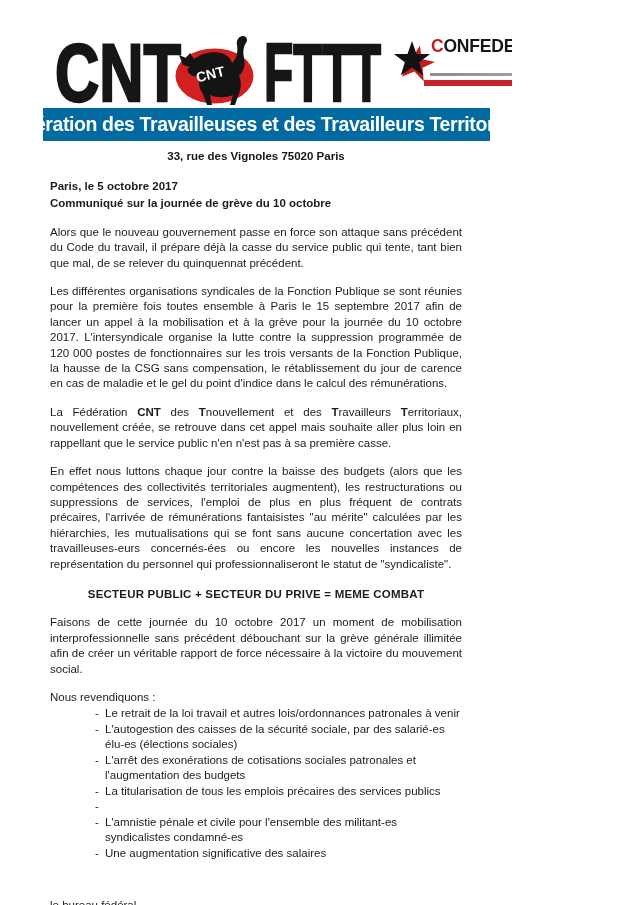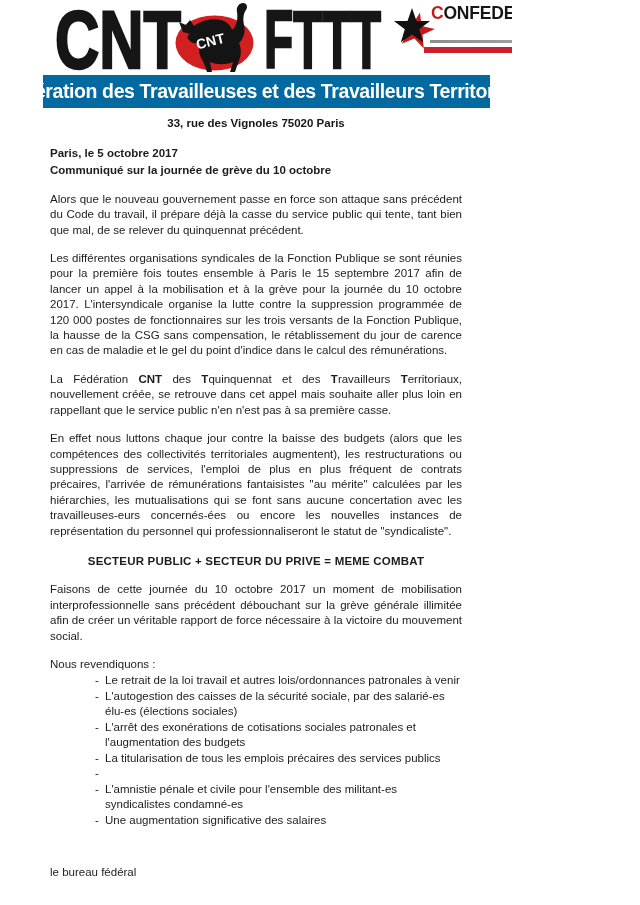--- a/index.html
+++ b/index.html
@@ -4,20 +4,21 @@
 <style>
   html,body{margin:0;padding:0;background:#fff;}
   .page{
     position:relative;
     width:512px;height:905px;
     background:#fff;
     font-family:"Liberation Sans",sans-serif;
     color:#1c1c1c;
     overflow:hidden;
     box-sizing:border-box;
+    padding-top:33px;
   }
   
   .masthead{position:relative;height:73px;}
   .logo-left{position:absolute;left:55px;top:2px;}
   .logo-right{position:absolute;left:393px;top:5px;width:226px;}
   .lr-row{position:relative;min-height:32px;}
   .star-wrap{position:absolute;left:-2px;top:1px;width:44px;height:44px;}
   .lr-text{margin-left:38px;line-height:1;}
   .lr-line1{font-weight:bold;font-size:17.5px;letter-spacing:-0.2px;color:#161616;white-space:nowrap;}
   .lr-line2{font-weight:bold;font-size:14.6px;letter-spacing:0.2px;color:#161616;white-space:nowrap;margin-top:1px;}
@@ -91,21 +92,21 @@
   <div class="banner">Fédération des Travailleuses et des Travailleurs Territoriaux</div>
 
   <div class="address">33, rue des Vignoles 75020 Paris</div>
 
   <div class="content">
     <div class="dateline">Paris, le 5 octobre 2017</div>
     <div class="subject">Communiqué sur la journée de grève du 10 octobre</div>
 
     <p class="para">Alors que le nouveau gouvernement passe en force son attaque sans précédent du Code du travail, il prépare déjà la casse du service public qui tente, tant bien que mal, de se relever du quinquennat précédent.</p>
     <p class="para">Les différentes organisations syndicales de la Fonction Publique se sont réunies pour la première fois toutes ensemble à Paris le 15 septembre 2017 afin de lancer un appel à la mobilisation et à la grève pour la journée du 10 octobre 2017. L'intersyndicale organise la lutte contre la suppression programmée de 120 000 postes de fonctionnaires sur les trois versants de la Fonction Publique, la hausse de la CSG sans compensation, le rétablissement du jour de carence en cas de maladie et le gel du point d'indice dans le calcul des rémunérations.</p>
-    <p class="para"><span>La Fédération </span><span class="b">CNT</span><span> des </span><span class="b">T</span><span>quinquennat et des </span><span class="b">T</span><span>ravailleurs </span><span class="b">T</span><span>erritoriaux, nouvellement créée, se retrouve dans cet appel mais souhaite aller plus loin en rappellant que le service public n'en n'est pas à sa première casse.</span></p>
+    <p class="para"><span>La Fédération </span><span class="b">CNT</span><span> des </span><span class="b">T</span><span>nouvellement et des </span><span class="b">T</span><span>ravailleurs </span><span class="b">T</span><span>erritoriaux, nouvellement créée, se retrouve dans cet appel mais souhaite aller plus loin en rappellant que le service public n'en n'est pas à sa première casse.</span></p>
     <p class="para">En effet nous luttons chaque jour contre la baisse des budgets (alors que les compétences des collectivités territoriales augmentent), les restructurations ou suppressions de services, l'emploi de plus en plus fréquent de contrats précaires, l'arrivée de rémunérations fantaisistes "au mérite" calculées par les hiérarchies, les mutualisations qui se font sans aucune concertation avec les travailleuses-eurs concernés-ées ou encore les nouvelles instances de représentation du personnel qui professionnaliseront le statut de "syndicaliste".</p>
 
     <div class="heading">SECTEUR PUBLIC + SECTEUR DU PRIVE = MEME COMBAT</div>
 
     <p class="para">Faisons de cette journée du 10 octobre 2017 un moment de mobilisation interprofessionnelle sans précédent débouchant sur la grève générale illimitée afin de créer un véritable rapport de force nécessaire à la victoire du mouvement social.</p>
 
     <div class="intro">Nous revendiquons :</div>
     <div class="demands">
         <div class="demand">
           <span class="dash">-</span>

